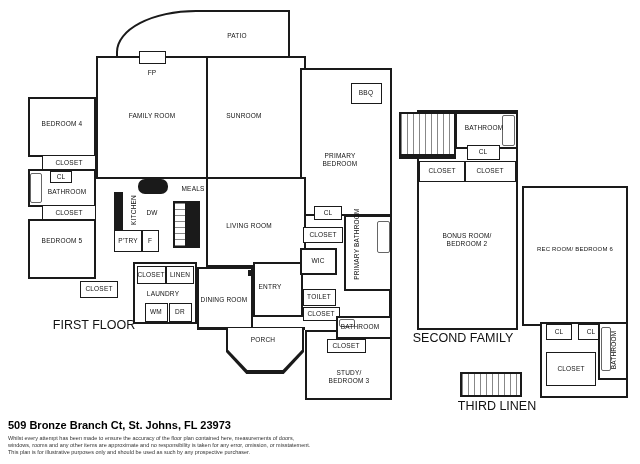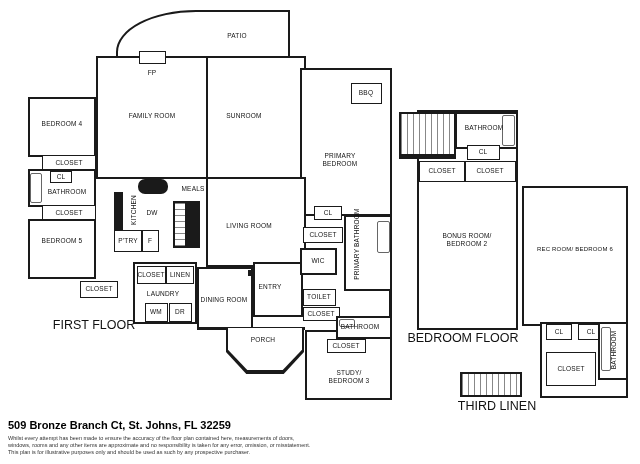--- a/index.html
+++ b/index.html
@@ -144,27 +144,27 @@
   <span class="lbl" style="left:349px;top:377px;">STUDY/
 BEDROOM 3</span>
   <span class="floor-label" style="left:94px;top:325px;">FIRST FLOOR</span>
 
   <span class="lbl nw" style="left:484px;top:128px;">BATHROOM</span>
   <span class="lbl nw" style="left:483px;top:152px;">CL</span>
   <span class="lbl nw" style="left:442px;top:171px;">CLOSET</span>
   <span class="lbl nw" style="left:490px;top:171px;">CLOSET</span>
   <span class="lbl" style="left:467px;top:240px;">BONUS ROOM/
 BEDROOM 2</span>
-  <span class="floor-label" style="left:463px;top:338px;">BEDROOM FLOOR</span>
+  <span class="floor-label" style="left:463px;top:338px;">SECOND FAMILY</span>
 
   <span class="lbl nw" style="left:575px;top:250px;font-size:6px;">REC ROOM/ BEDROOM 6</span>
   <span class="lbl nw" style="left:559px;top:332px;">CL</span>
   <span class="lbl nw" style="left:591px;top:332px;">CL</span>
   <span class="vlbl" style="left:613px;top:350px;">BATHROOM</span>
   <span class="lbl nw" style="left:571px;top:369px;">CLOSET</span>
   <span class="floor-label" style="left:497px;top:406px;">THIRD LINEN</span>
 
-  <div class="address">509 Bronze Branch Ct, St. Johns, FL 32259</div>
+  <div class="address">509 Bronze Branch Ct, St. Johns, FL 23973</div>
   <div class="disclaimer">Whilst every attempt has been made to ensure the accuracy of the floor plan contained here, measurements of doors,
 windows, rooms and any other items are approximate and no responsibility is taken for any error, omission, or misstatement.
 This plan is for illustrative purposes only and should be used as such by any prospective purchaser.</div>
 
 </div>
 
 </body></html>

